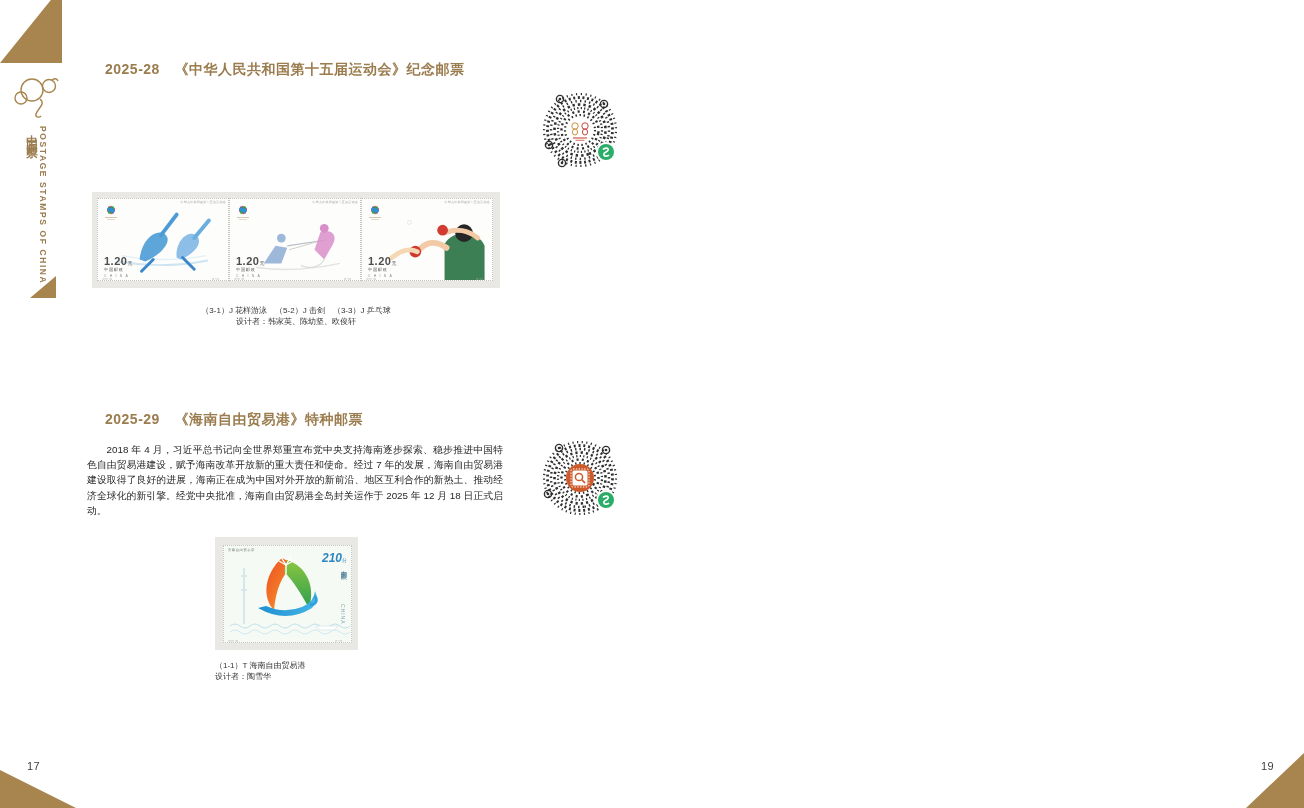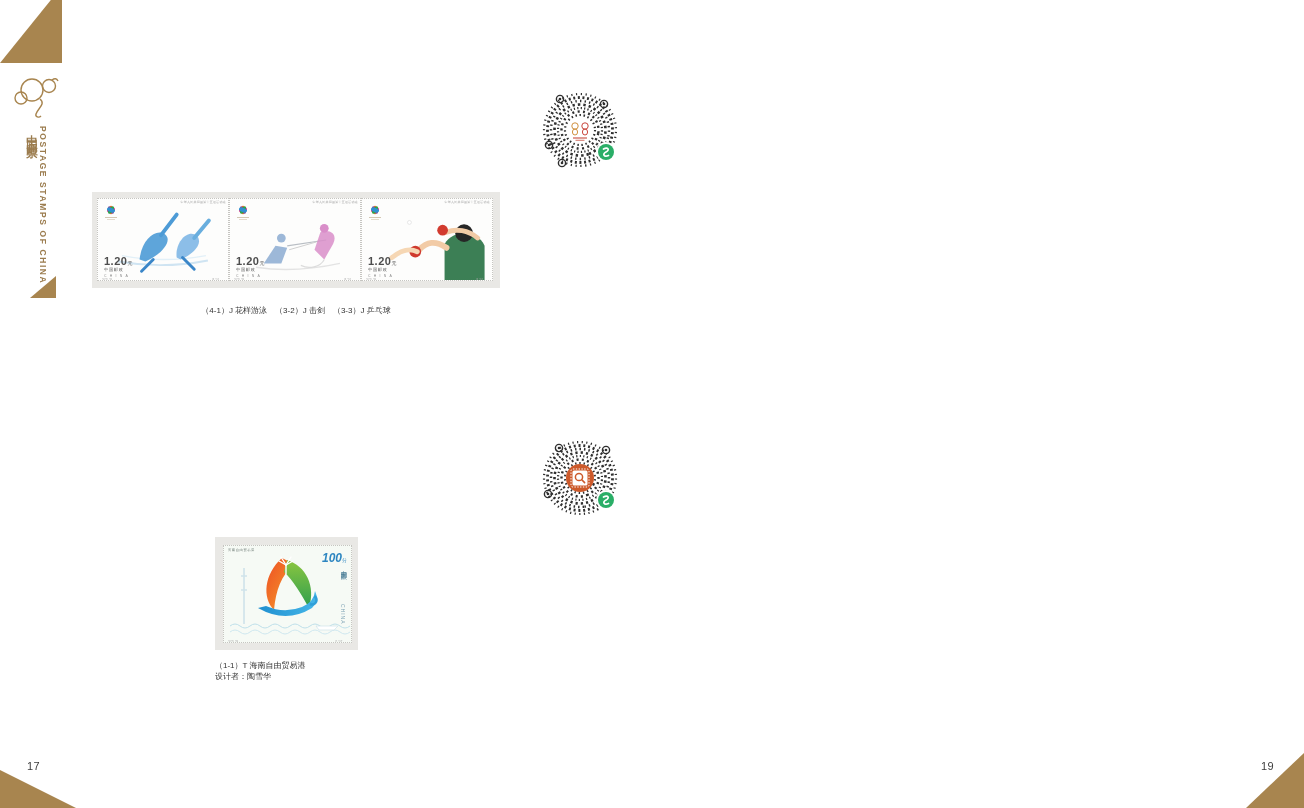--- a/index.html
+++ b/index.html
@@ -86,20 +86,21 @@
       <path d="M40 8 q4 -3 6 1"></path>
     </g>
   </svg>
 
   <div class="abs v-cn">中国邮票</div>
   <div class="abs v-en">POSTAGE STAMPS OF CHINA</div>
 
   <div class="abs pageno" style="left:27px;top:760px;">17</div>
   <div class="abs pageno" style="left:1261px;top:760px;">19</div>
 
+  <div class="abs sec-title" style="left:105px;top:61px;">2025-28　《中华人民共和国第十五届运动会》纪念邮票</div>
 
 
   <div class="abs panel" style="left:92px;top:192px;width:408px;height:96px;">
     <div class="abs stampstrip">
 
       <div class="stamp">
         <svg class="art" viewBox="0 0 132 83">
           <path d="M20 64 Q66 72 112 63" stroke="#cfe4f2" stroke-width="2" fill="none"></path>
           <path d="M24 58 Q66 66 110 58" stroke="#e2f0f8" stroke-width="1.5" fill="none"></path>
           <path d="M42 62 C 44 42, 58 30, 68 36 C 76 42, 66 56, 48 64 Z" fill="#4d9bd6" opacity=".9"></path>
@@ -196,21 +197,22 @@
         <div class="st-bot">
           <span>2025-28</span>
           <span>(3-3)J</span>
         </div>
       </div>
 
     </div>
   </div>
 
   <div class="abs caption" style="left:92px;top:305px;">
-    <div>（4-1）J 花样游泳　（3-2）J 击剑　（3-3）J 乒乓球</div>
+    <div>（3-1）J 花样游泳　（5-2）J 击剑　（3-3）J 乒乓球</div>
+    <div>设计者：韩家英、陈幼坚、欧俊轩</div>
   </div>
 
   <svg class="abs qr" style="left:540px;top:90px;" viewBox="0 0 86 86">
     <g fill="none" stroke="#2f2f2f">
       <circle cx="40" cy="40" r="15" stroke-width="2.2" stroke-dasharray="1.5 2.6"></circle>
       <circle cx="40" cy="40" r="18.5" stroke-width="2.4" stroke-dasharray="2 3.4" transform="rotate(10 40 40)"></circle>
       <circle cx="40" cy="40" r="22" stroke-width="2.2" stroke-dasharray="1.2 2.2" transform="rotate(40 40 40)"></circle>
       <circle cx="40" cy="40" r="25.5" stroke-width="2.6" stroke-dasharray="2.4 3" transform="rotate(70 40 40)"></circle>
       <circle cx="40" cy="40" r="29" stroke-width="2.4" stroke-dasharray="1.4 3.2" transform="rotate(15 40 40)"></circle>
       <circle cx="40" cy="40" r="32.5" stroke-width="2.8" stroke-dasharray="2 2.6" transform="rotate(55 40 40)"></circle>
@@ -239,21 +241,23 @@
     </g>
     <rect x="33" y="47.5" width="14" height="1" fill="#c0392b"></rect>
     <rect x="35.5" y="49.8" width="9" height=".9" fill="#c0392b" opacity=".8"></rect>
     <circle cx="66" cy="62" r="10" fill="#ffffff"></circle>
     <g>
       <circle cx="66" cy="62" r="8" fill="#2aae67"></circle>
       <path d="M63.5 59 C 68 56.5, 70 60, 66 62 C 62 64, 64 67.5, 68.5 65.5" stroke="#ffffff" stroke-width="1.7" fill="none" stroke-linecap="round"></path>
     </g>
   </svg>
 
-
+  <div class="abs sec-title" style="left:105px;top:411px;">2025-29　《海南自由贸易港》特种邮票</div>
+
+  <div class="abs para" style="left:87px;top:442px;">2018 年 4 月，习近平总书记向全世界郑重宣布党中央支持海南逐步探索、稳步推进中国特色自由贸易港建设，赋予海南改革开放新的重大责任和使命。经过 7 年的发展，海南自由贸易港建设取得了良好的进展，海南正在成为中国对外开放的新前沿、地区互利合作的新热土、推动经济全球化的新引擎。经党中央批准，海南自由贸易港全岛封关运作于 2025 年 12 月 18 日正式启动。</div>
 
   <div class="abs panel" style="left:215px;top:537px;width:143px;height:113px;">
     <div class="hstamp">
       <svg class="art" style="position:absolute;left:0;top:0;width:100%;height:100%;" viewBox="0 0 127 96">
         <defs>
           <linearGradient id="sailO" x1="0" y1="0" x2="1" y2="1">
             <stop offset="0" stop-color="#ee4e23"></stop>
               <stop offset="1" stop-color="#f5a02c"></stop>
           </linearGradient>
           <linearGradient id="sailG" x1="0" y1="0" x2="0" y2="1">
@@ -276,21 +280,21 @@
             <path d="M62 19 L69 15"></path>
           <path d="M62 19 L57 11"></path>
             <path d="M62 19 L67 11"></path>
         </g>
         <path d="M34 62 Q 62 78, 88 62 Q 96 55, 91 45 Q 90 56, 78 61 Q 60 68, 42 60 Z" fill="url(#wav)"></path>
         <circle cx="88" cy="54" r="4.5" fill="none" stroke="#2f9fd8" stroke-width="2.6" stroke-dasharray="9 14"></circle>
         <path d="M92 80 l22 0 l-4 4 l-15 0 Z" fill="#ffffff" stroke="#cfe3ea" stroke-width=".7"></path>
       </svg>
       <div class="h-title">海南自由贸易港</div>
       <div class="h-denom">
-        <span class="big">100</span><span class="unit">分</span>
+        <span class="big">210</span><span class="unit">分</span>
       </div>
       <div class="h-post">中国邮政</div>
       <div class="h-en">CHINA</div>
       <div class="st-bot">
         <span>2025-29</span>
         <span>(1-1)T</span>
       </div>
     </div>
   </div>
 

